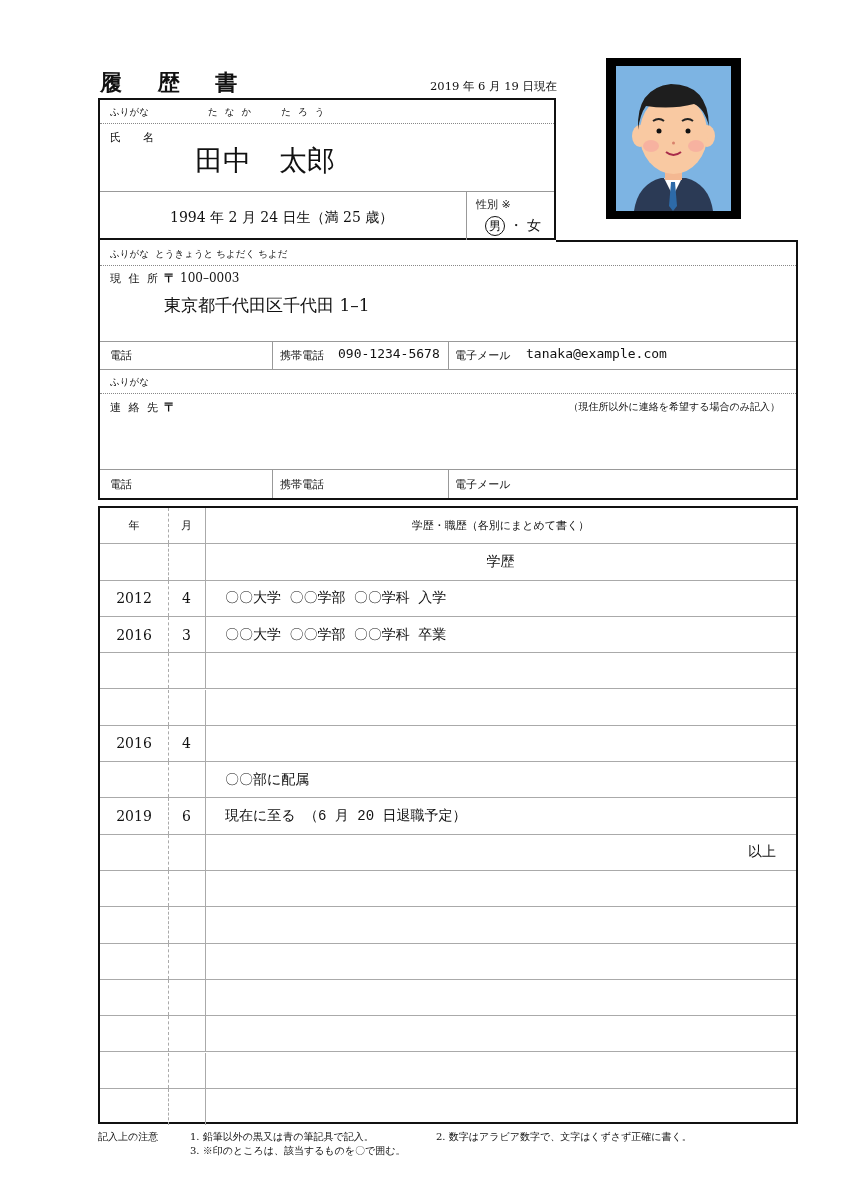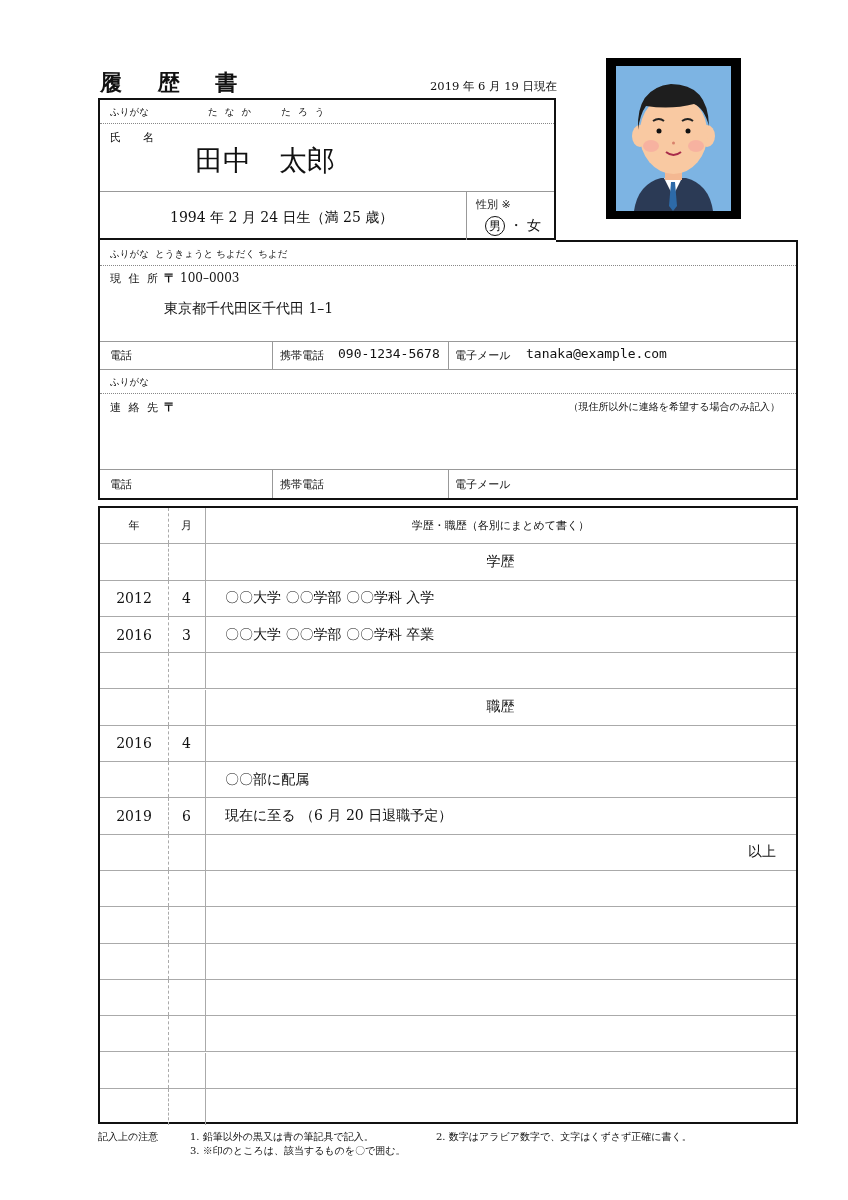--- a/index.html
+++ b/index.html
@@ -22,21 +22,21 @@
   .label { font-size: 11px; font-family: "DejaVu Sans", sans-serif; }
   .dotted { border-top: 1px dotted #888; }
   .hline { height: 1px; background: #999; }
   .vline { width: 1px; background: #999; }
 
   
   .table { left: 98px; top: 506px; width: 700px; height: 618px; border: 2px solid #111; box-sizing: border-box; }
   .row { position: absolute; left: 0; width: 696px; height: 36.3px; border-bottom: 1px solid #aaa; box-sizing: border-box; }
   .c-year { position: absolute; left: 0; width: 68px; text-align: center; top: 0; height: 100%; display:flex; align-items:center; justify-content:center; font-size: 14px; }
   .c-month { position: absolute; left: 68px; width: 37px; text-align: center; top: 0; height: 100%; display:flex; align-items:center; justify-content:center; font-size: 14px; }
-  .c-text { position: absolute; left: 105px; width: 591px; top: 0; height: 100%; display:flex; align-items:center; padding-left: 20px; box-sizing: border-box; font-size: 14px; }
+  .c-text { position: absolute; left: 105px; width: 591px; top: 0; height: 100%; display:flex; align-items:center; padding-left: 20px; box-sizing: border-box; font-size: 14px; font-family: Liberation Mono, monospace; }
   .c-text.center { justify-content: center; padding-left: 0; }
   .c-text.right { justify-content: flex-end; padding-right: 20px; }
   .vdash { position: absolute; left: 68px; top: 0; width: 0; height: 100%; border-left: 1px dashed #aaa; }
   .vsolid { position: absolute; left: 105px; top: 0; width: 1px; height: 100%; background: #aaa; }
 
   .notes { left: 98px; top: 1130px; font-size: 10px; line-height: 14px; }
 </style>
 </head>
 <body>
 
@@ -95,21 +95,21 @@
 </div>
 
 <div class="abs box2top"></div>
 <div class="abs box2">
   <div class="abs small" style="left:10px; top:8px;">ふりがな</div>
   <div class="abs small" style="left:55px; top:8px;">とうきょうと ちよだく ちよだ</div>
   <div class="abs dotted" style="left:0; top:25px; width:696px;"></div>
   <div class="abs label" style="left:10px; top:31px; letter-spacing:2px;">現 住 所</div>
   <div class="abs" style="left:64px; top:30px; font-size:12px; font-weight:bold;">〒</div>
   <div class="abs" style="left:80px; top:31px; font-size:12px;">100–0003</div>
-  <div class="abs" style="left:64px; top:60px; font-size:14px;">東京都千代田区千代田 1–1</div>
+  <div class="abs" style="left:64px; top:54px; font-size:17px;">東京都千代田区千代田 1–1</div>
   <div class="abs hline" style="left:0; top:101px; width:696px;"></div>
   <div class="abs label" style="left:10px; top:108px;">電話</div>
   <div class="abs vline" style="left:172px; top:101px; height:28px;"></div>
   <div class="abs label" style="left:180px; top:108px;">携帯電話</div>
   <div class="abs" style="left:238px; top:106px; font-size:13px; font-family:'DejaVu Sans Mono', monospace;">090-1234-5678</div>
   <div class="abs vline" style="left:348px; top:101px; height:28px;"></div>
   <div class="abs label" style="left:355px; top:108px;">電子メール</div>
   <div class="abs" style="left:426px; top:106px; font-size:13px; font-family:'DejaVu Sans Mono', monospace;">tanaka@example.com</div>
   <div class="abs hline" style="left:0; top:129px; width:696px;"></div>
 
@@ -161,21 +161,20 @@
         <div class="vdash"></div>
         <div class="c-month"></div>
         <div class="vsolid"></div>
         <div class="c-text"></div>
       </div>
       <div class="row" style="top: 181.5px;">
         <div class="c-year"></div>
         <div class="vdash"></div>
         <div class="c-month"></div>
         <div class="vsolid"></div>
-        <div class="c-text center">職歴</div>
       </div>
       <div class="row" style="top: 217.8px;">
         <div class="c-year">2016</div>
         <div class="vdash"></div>
         <div class="c-month">4</div>
         <div class="vsolid"></div>
       </div>
       <div class="row" style="top: 254.1px;">
         <div class="c-year"></div>
         <div class="vdash"></div>

